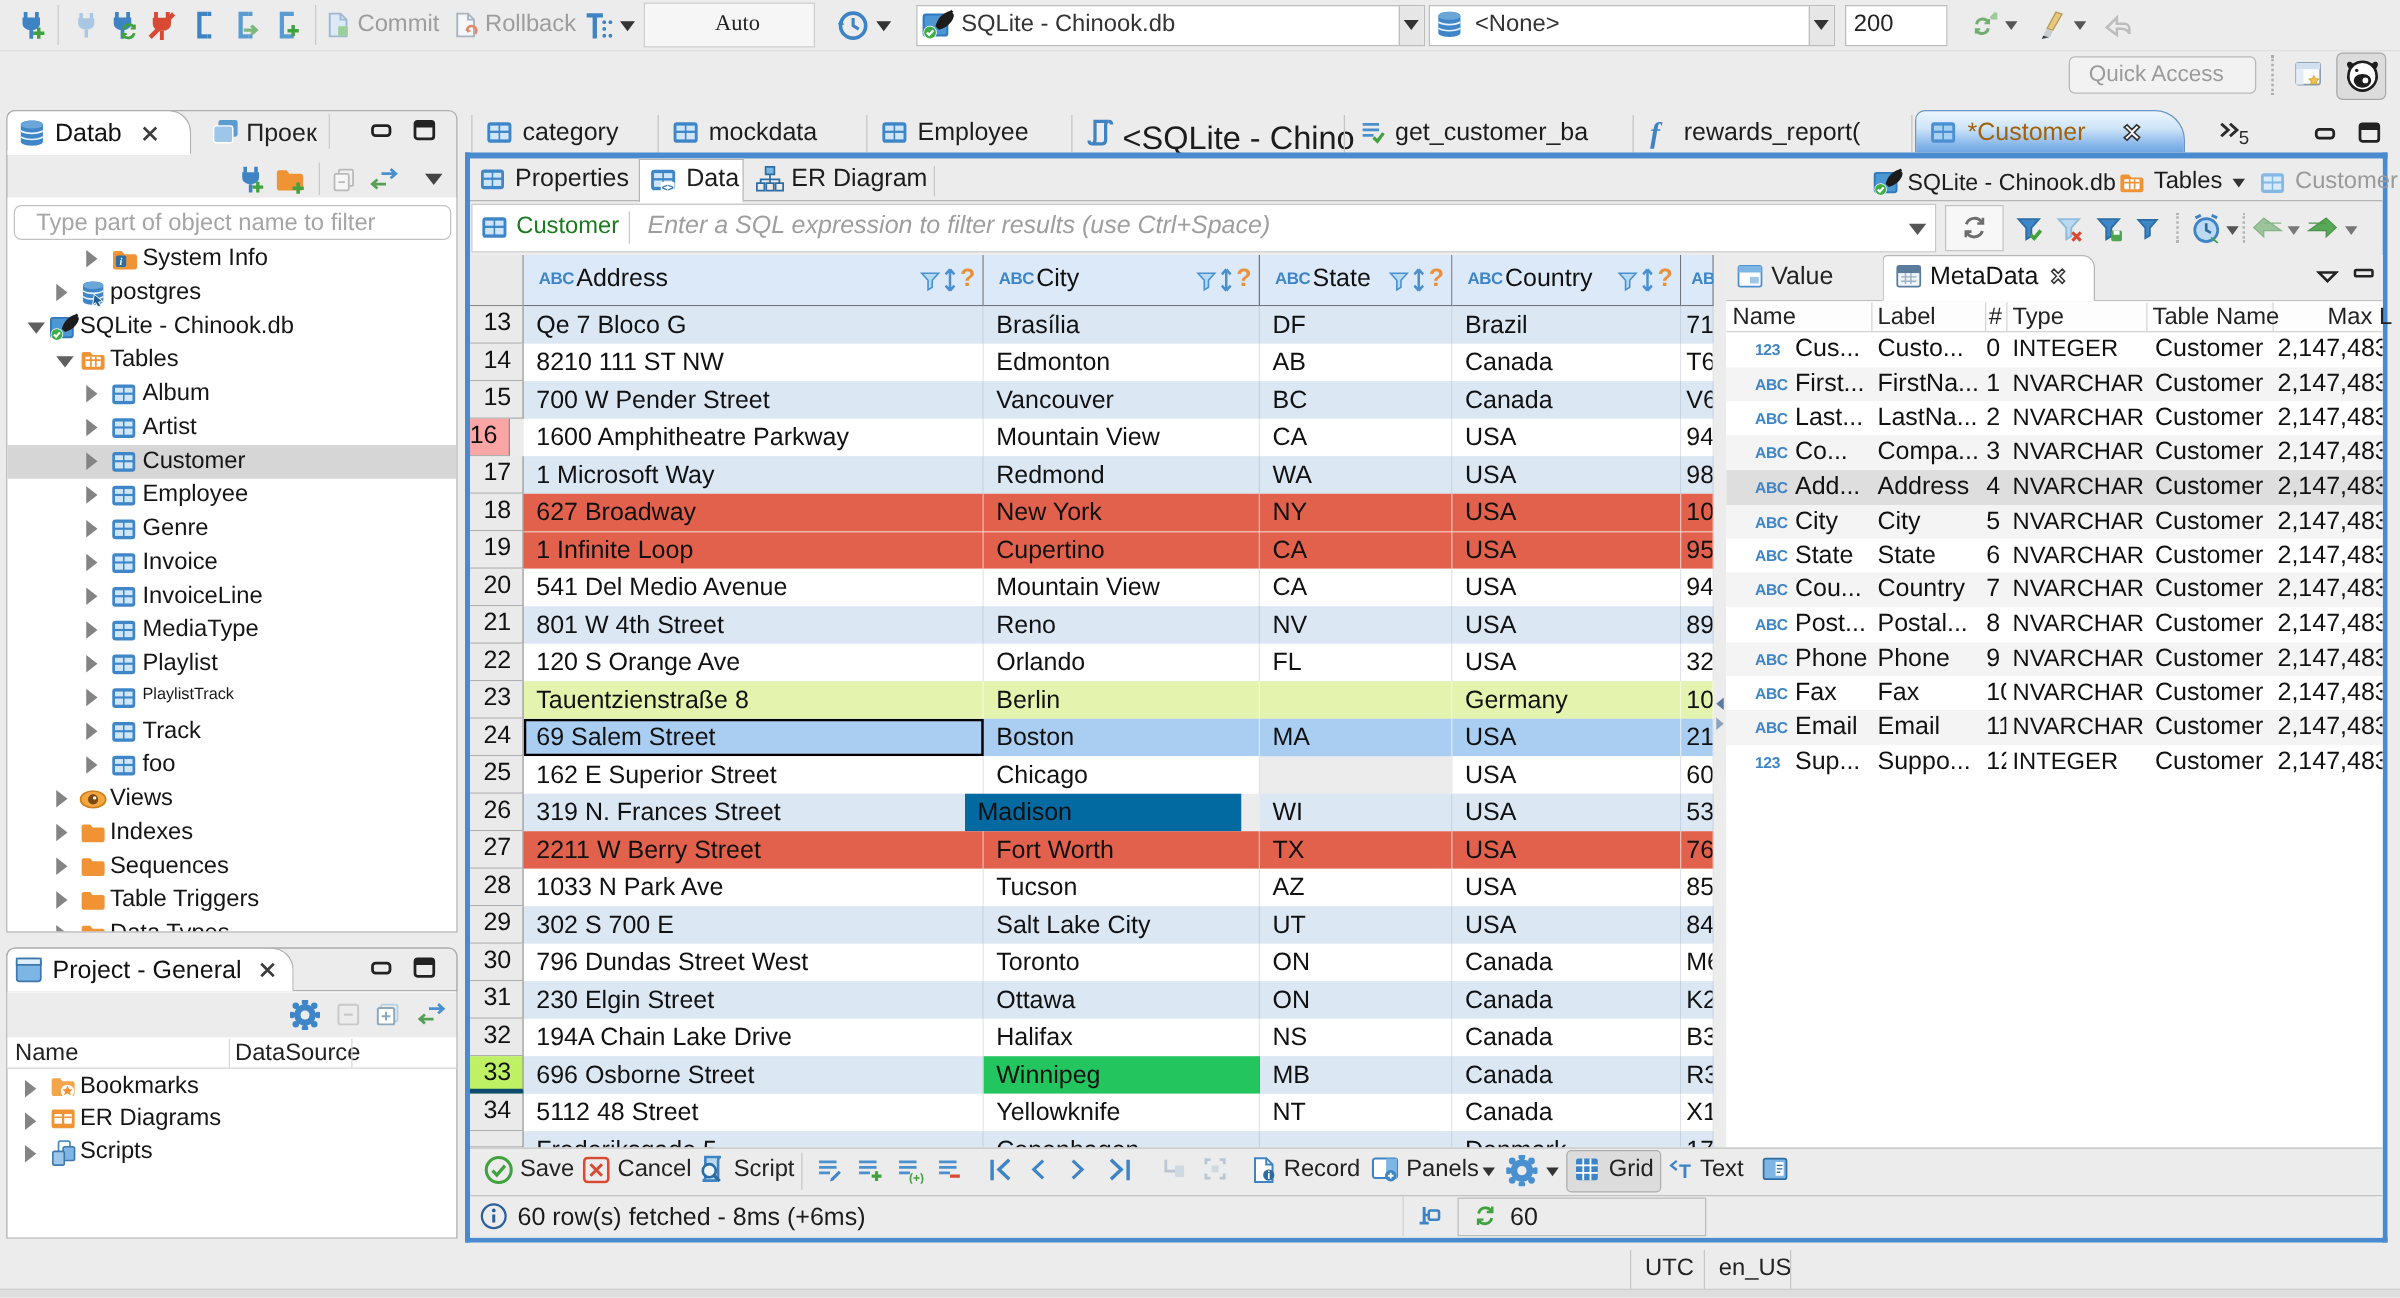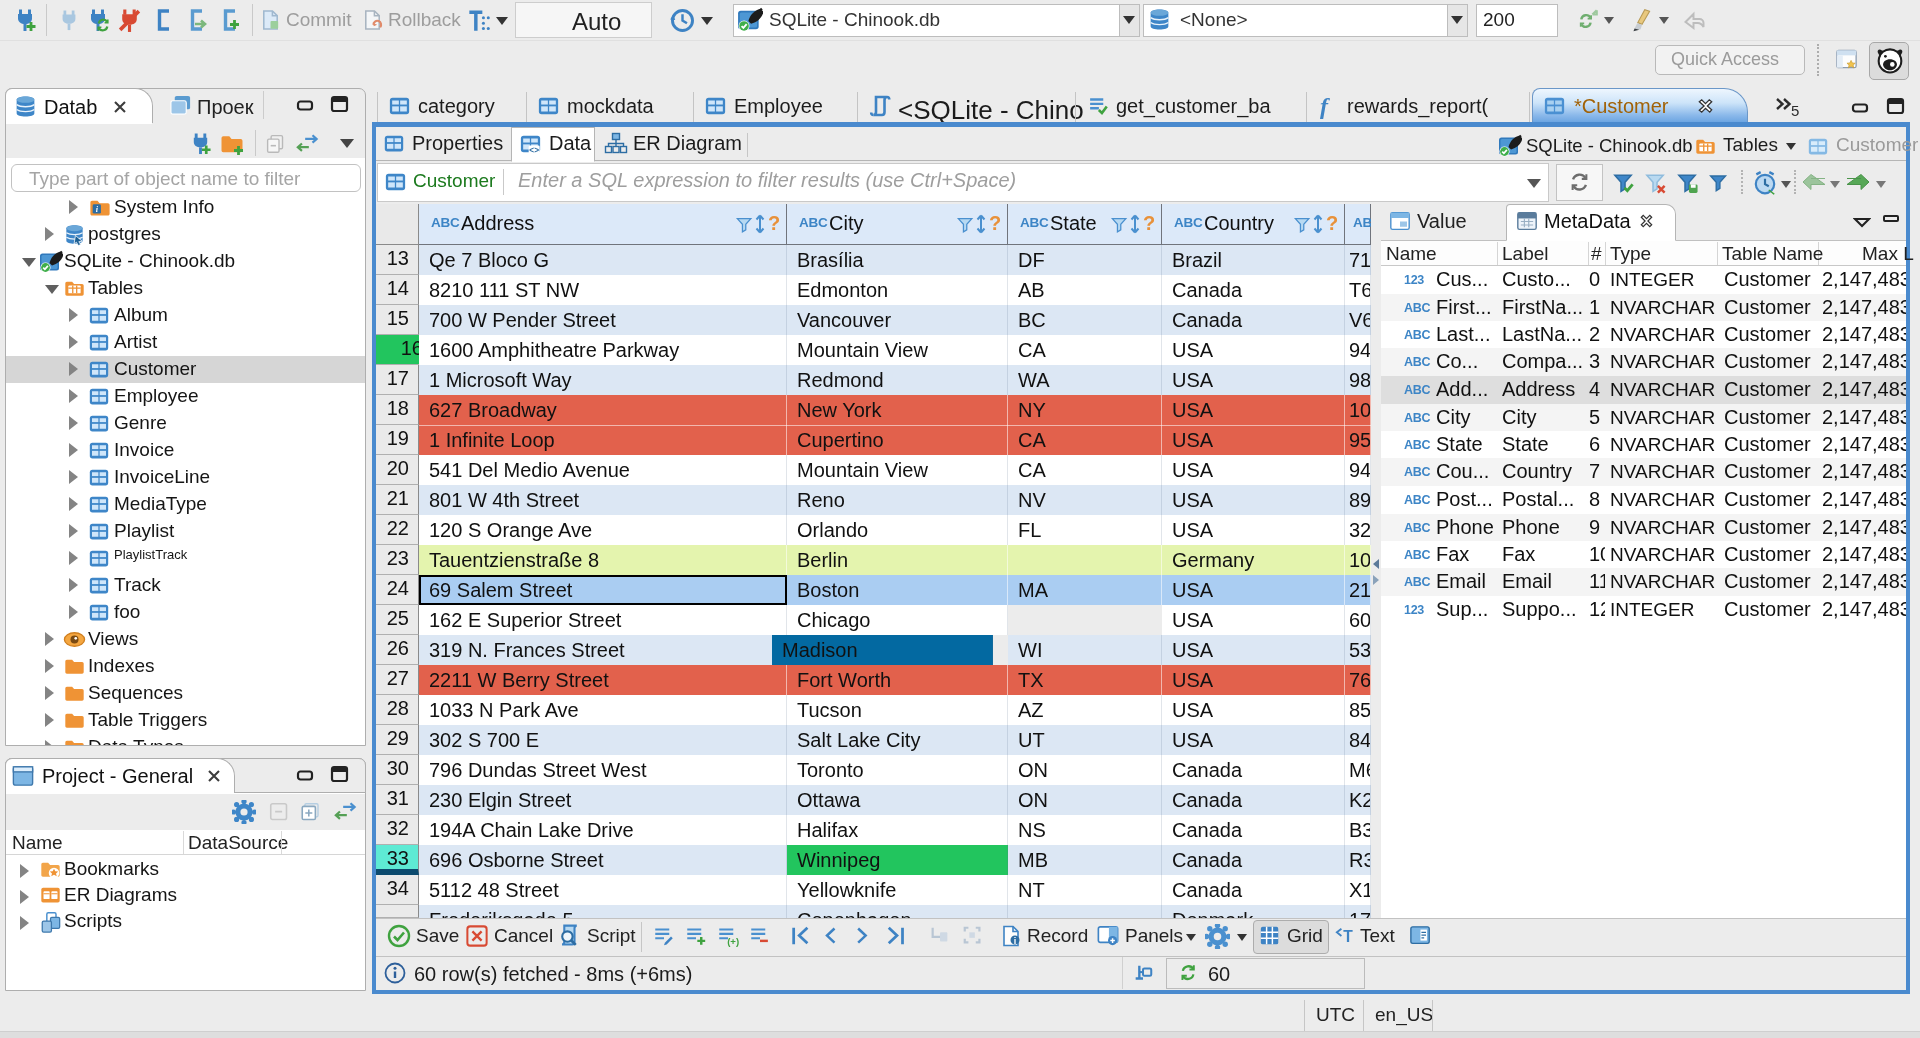--- a/index.html
+++ b/index.html
@@ -63,21 +63,21 @@
 <div class="abs" style="left:465px;top:8px;width:26px;height:26px;"><svg width="26" height="26" viewBox="0 0 24 24">
         <path d="M4 4h12M10 4v17" stroke="#3e83c4" stroke-width="3.2"></path>
         <circle cx="17" cy="9" r="1.4" fill="#3e83c4"></circle>
         <circle cx="17" cy="14" r="1.4" fill="#3e83c4"></circle>
         <circle cx="17" cy="19" r="1.4" fill="#3e83c4"></circle>
         <circle cx="21.5" cy="9" r="1.4" fill="#3e83c4"></circle>
         <circle cx="21.5" cy="19" r="1.4" fill="#3e83c4"></circle>
       </svg></div>
 <div class="abs" style="left:496px;top:17px;width:0px;height:0px;border-top:8px solid #333;border-left:6px solid transparent;border-right:6px solid transparent;"></div>
 <div class="abs" style="left:515px;top:2px;width:137px;height:36px;background:#f6f6f6;border:1px solid #cdcdcd;"></div>
-<div class="abs" style="left:572px;top:8px;font-size:24px;color:#222;white-space:nowrap;">Auto</div>
+<div class="abs" style="left:572px;top:8px;font-size:18px;color:#222;white-space:nowrap;font-family:Liberation Serif, serif;">Auto</div>
 <div class="abs" style="left:668px;top:6px;width:29px;height:29px;"><svg width="29" height="29" viewBox="0 0 26 26">
         <circle cx="13" cy="13" r="9" fill="none" stroke="#3e83c4" stroke-width="2.6"></circle>
         <path d="M13 7.5V13l4 2.5" stroke="#3e83c4" stroke-width="2.2" fill="none"></path>
         <path d="M4.5 8 l-2.5 4 4.5 .5z" fill="#3e83c4"></path>
       </svg></div>
 <div class="abs" style="left:701px;top:17px;width:0px;height:0px;border-top:8px solid #333;border-left:6px solid transparent;border-right:6px solid transparent;"></div>
 <div class="abs" style="left:733px;top:4px;width:407px;height:33px;background:#fff;border:1px solid #bdbdbd;"></div>
 <div class="abs" style="left:737px;top:7px;width:26px;height:26px;"><svg width="26" height="26" viewBox="0 0 24 24">
         <rect x="1" y="3.5" width="19" height="17" rx="2.5" fill="#3079bc"></rect>
         <rect x="2.5" y="5" width="16" height="14" rx="1.5" fill="#4d97d4"></rect>
@@ -713,21 +713,21 @@
 <div class="cell" style="left:1162px;top:275px;width:183px;height:30px;padding-left:10px;background:#ffffff;border-right:1px solid rgba(90,110,140,0.18);line-height:30px;">Canada</div>
 <div class="cell" style="left:1345px;top:275px;width:26px;height:30px;padding-left:4px;background:#ffffff;border-right:1px solid rgba(90,110,140,0.18);line-height:30px;">T6</div>
 <div class="abs" style="left:376px;top:305px;width:43px;height:30px;background:#eaeaea;border-right:1px solid #8a8a8a;border-bottom:1px solid #b0b0b0;overflow:hidden;">
       <div style="position:absolute;right:9px;top:2px;font-size:20px;color:#111;">15</div>
     </div>
 <div class="cell" style="left:419px;top:305px;width:368px;height:30px;padding-left:10px;background:#dce7f4;border-right:1px solid rgba(90,110,140,0.18);line-height:30px;">700 W Pender Street</div>
 <div class="cell" style="left:787px;top:305px;width:221px;height:30px;padding-left:10px;background:#dce7f4;border-right:1px solid rgba(90,110,140,0.18);line-height:30px;">Vancouver</div>
 <div class="cell" style="left:1008px;top:305px;width:154px;height:30px;padding-left:10px;background:#dce7f4;border-right:1px solid rgba(90,110,140,0.18);line-height:30px;">BC</div>
 <div class="cell" style="left:1162px;top:305px;width:183px;height:30px;padding-left:10px;background:#dce7f4;border-right:1px solid rgba(90,110,140,0.18);line-height:30px;">Canada</div>
 <div class="cell" style="left:1345px;top:305px;width:26px;height:30px;padding-left:4px;background:#dce7f4;border-right:1px solid rgba(90,110,140,0.18);line-height:30px;">V6</div>
-<div class="abs" style="left:376px;top:335px;width:57px;height:30px;background:#22c55e;border-right:1px solid #8a8a8a;border-bottom:1px solid #b0b0b0;overflow:hidden;">
+<div class="abs" style="left:376px;top:335px;width:32px;height:30px;background:#fca5a5;border-right:1px solid #8a8a8a;border-bottom:1px solid #b0b0b0;overflow:hidden;">
       <div style="position:absolute;right:9px;top:2px;font-size:20px;color:#111;">16</div>
     </div>
 <div class="cell" style="left:419px;top:335px;width:368px;height:30px;padding-left:10px;background:#ffffff;border-right:1px solid rgba(90,110,140,0.18);line-height:30px;">1600 Amphitheatre Parkway</div>
 <div class="cell" style="left:787px;top:335px;width:221px;height:30px;padding-left:10px;background:#ffffff;border-right:1px solid rgba(90,110,140,0.18);line-height:30px;">Mountain View</div>
 <div class="cell" style="left:1008px;top:335px;width:154px;height:30px;padding-left:10px;background:#ffffff;border-right:1px solid rgba(90,110,140,0.18);line-height:30px;">CA</div>
 <div class="cell" style="left:1162px;top:335px;width:183px;height:30px;padding-left:10px;background:#ffffff;border-right:1px solid rgba(90,110,140,0.18);line-height:30px;">USA</div>
 <div class="cell" style="left:1345px;top:335px;width:26px;height:30px;padding-left:4px;background:#ffffff;border-right:1px solid rgba(90,110,140,0.18);line-height:30px;">94</div>
 <div class="abs" style="left:376px;top:365px;width:43px;height:30px;background:#eaeaea;border-right:1px solid #8a8a8a;border-bottom:1px solid #b0b0b0;overflow:hidden;">
       <div style="position:absolute;right:9px;top:2px;font-size:20px;color:#111;">17</div>
     </div>
@@ -850,21 +850,21 @@
 <div class="cell" style="left:1162px;top:785px;width:183px;height:30px;padding-left:10px;background:#dce7f4;border-right:1px solid rgba(90,110,140,0.18);line-height:30px;">Canada</div>
 <div class="cell" style="left:1345px;top:785px;width:26px;height:30px;padding-left:4px;background:#dce7f4;border-right:1px solid rgba(90,110,140,0.18);line-height:30px;">K2</div>
 <div class="abs" style="left:376px;top:815px;width:43px;height:30px;background:#eaeaea;border-right:1px solid #8a8a8a;border-bottom:1px solid #b0b0b0;overflow:hidden;">
       <div style="position:absolute;right:9px;top:2px;font-size:20px;color:#111;">32</div>
     </div>
 <div class="cell" style="left:419px;top:815px;width:368px;height:30px;background:#ffffff;border-right:1px solid rgba(90,110,140,0.18);line-height:30px;">194A Chain Lake Drive</div>
 <div class="cell" style="left:787px;top:815px;width:221px;height:30px;padding-left:10px;background:#ffffff;border-right:1px solid rgba(90,110,140,0.18);line-height:30px;">Halifax</div>
 <div class="cell" style="left:1008px;top:815px;width:154px;height:30px;padding-left:10px;background:#ffffff;border-right:1px solid rgba(90,110,140,0.18);line-height:30px;">NS</div>
 <div class="cell" style="left:1162px;top:815px;width:183px;height:30px;padding-left:10px;background:#ffffff;border-right:1px solid rgba(90,110,140,0.18);line-height:30px;">Canada</div>
 <div class="cell" style="left:1345px;top:815px;width:26px;height:30px;padding-left:4px;background:#ffffff;border-right:1px solid rgba(90,110,140,0.18);line-height:30px;">B3</div>
-<div class="abs" style="left:376px;top:845px;width:43px;height:30px;background:#5eead4;border-right:1px solid #8a8a8a;border-bottom:6px solid #0c4a6e;overflow:hidden;">
+<div class="abs" style="left:376px;top:845px;width:43px;height:30px;background:#bef264;border-right:1px solid #8a8a8a;border-bottom:4px solid #0c4a6e;overflow:hidden;">
       <div style="position:absolute;right:9px;top:2px;font-size:20px;color:#111;">33</div>
     </div>
 <div class="cell" style="left:419px;top:845px;width:368px;height:30px;padding-left:10px;background:#dce7f4;border-right:1px solid rgba(90,110,140,0.18);line-height:30px;">696 Osborne Street</div>
 <div class="cell" style="left:787px;top:845px;width:221px;height:30px;padding-left:10px;background:#22c55e;border-right:1px solid rgba(90,110,140,0.18);line-height:30px;">Winnipeg</div>
 <div class="cell" style="left:1008px;top:845px;width:154px;height:30px;padding-left:10px;background:#dce7f4;border-right:1px solid rgba(90,110,140,0.18);line-height:30px;">MB</div>
 <div class="cell" style="left:1162px;top:845px;width:183px;height:30px;padding-left:10px;background:#dce7f4;border-right:1px solid rgba(90,110,140,0.18);line-height:30px;">Canada</div>
 <div class="cell" style="left:1345px;top:845px;width:26px;height:30px;padding-left:4px;background:#dce7f4;border-right:1px solid rgba(90,110,140,0.18);line-height:30px;">R3</div>
 <div class="abs" style="left:376px;top:875px;width:43px;height:30px;background:#eaeaea;border-right:1px solid #8a8a8a;border-bottom:1px solid #b0b0b0;overflow:hidden;">
       <div style="position:absolute;right:9px;top:2px;font-size:20px;color:#111;">34</div>
     </div>

